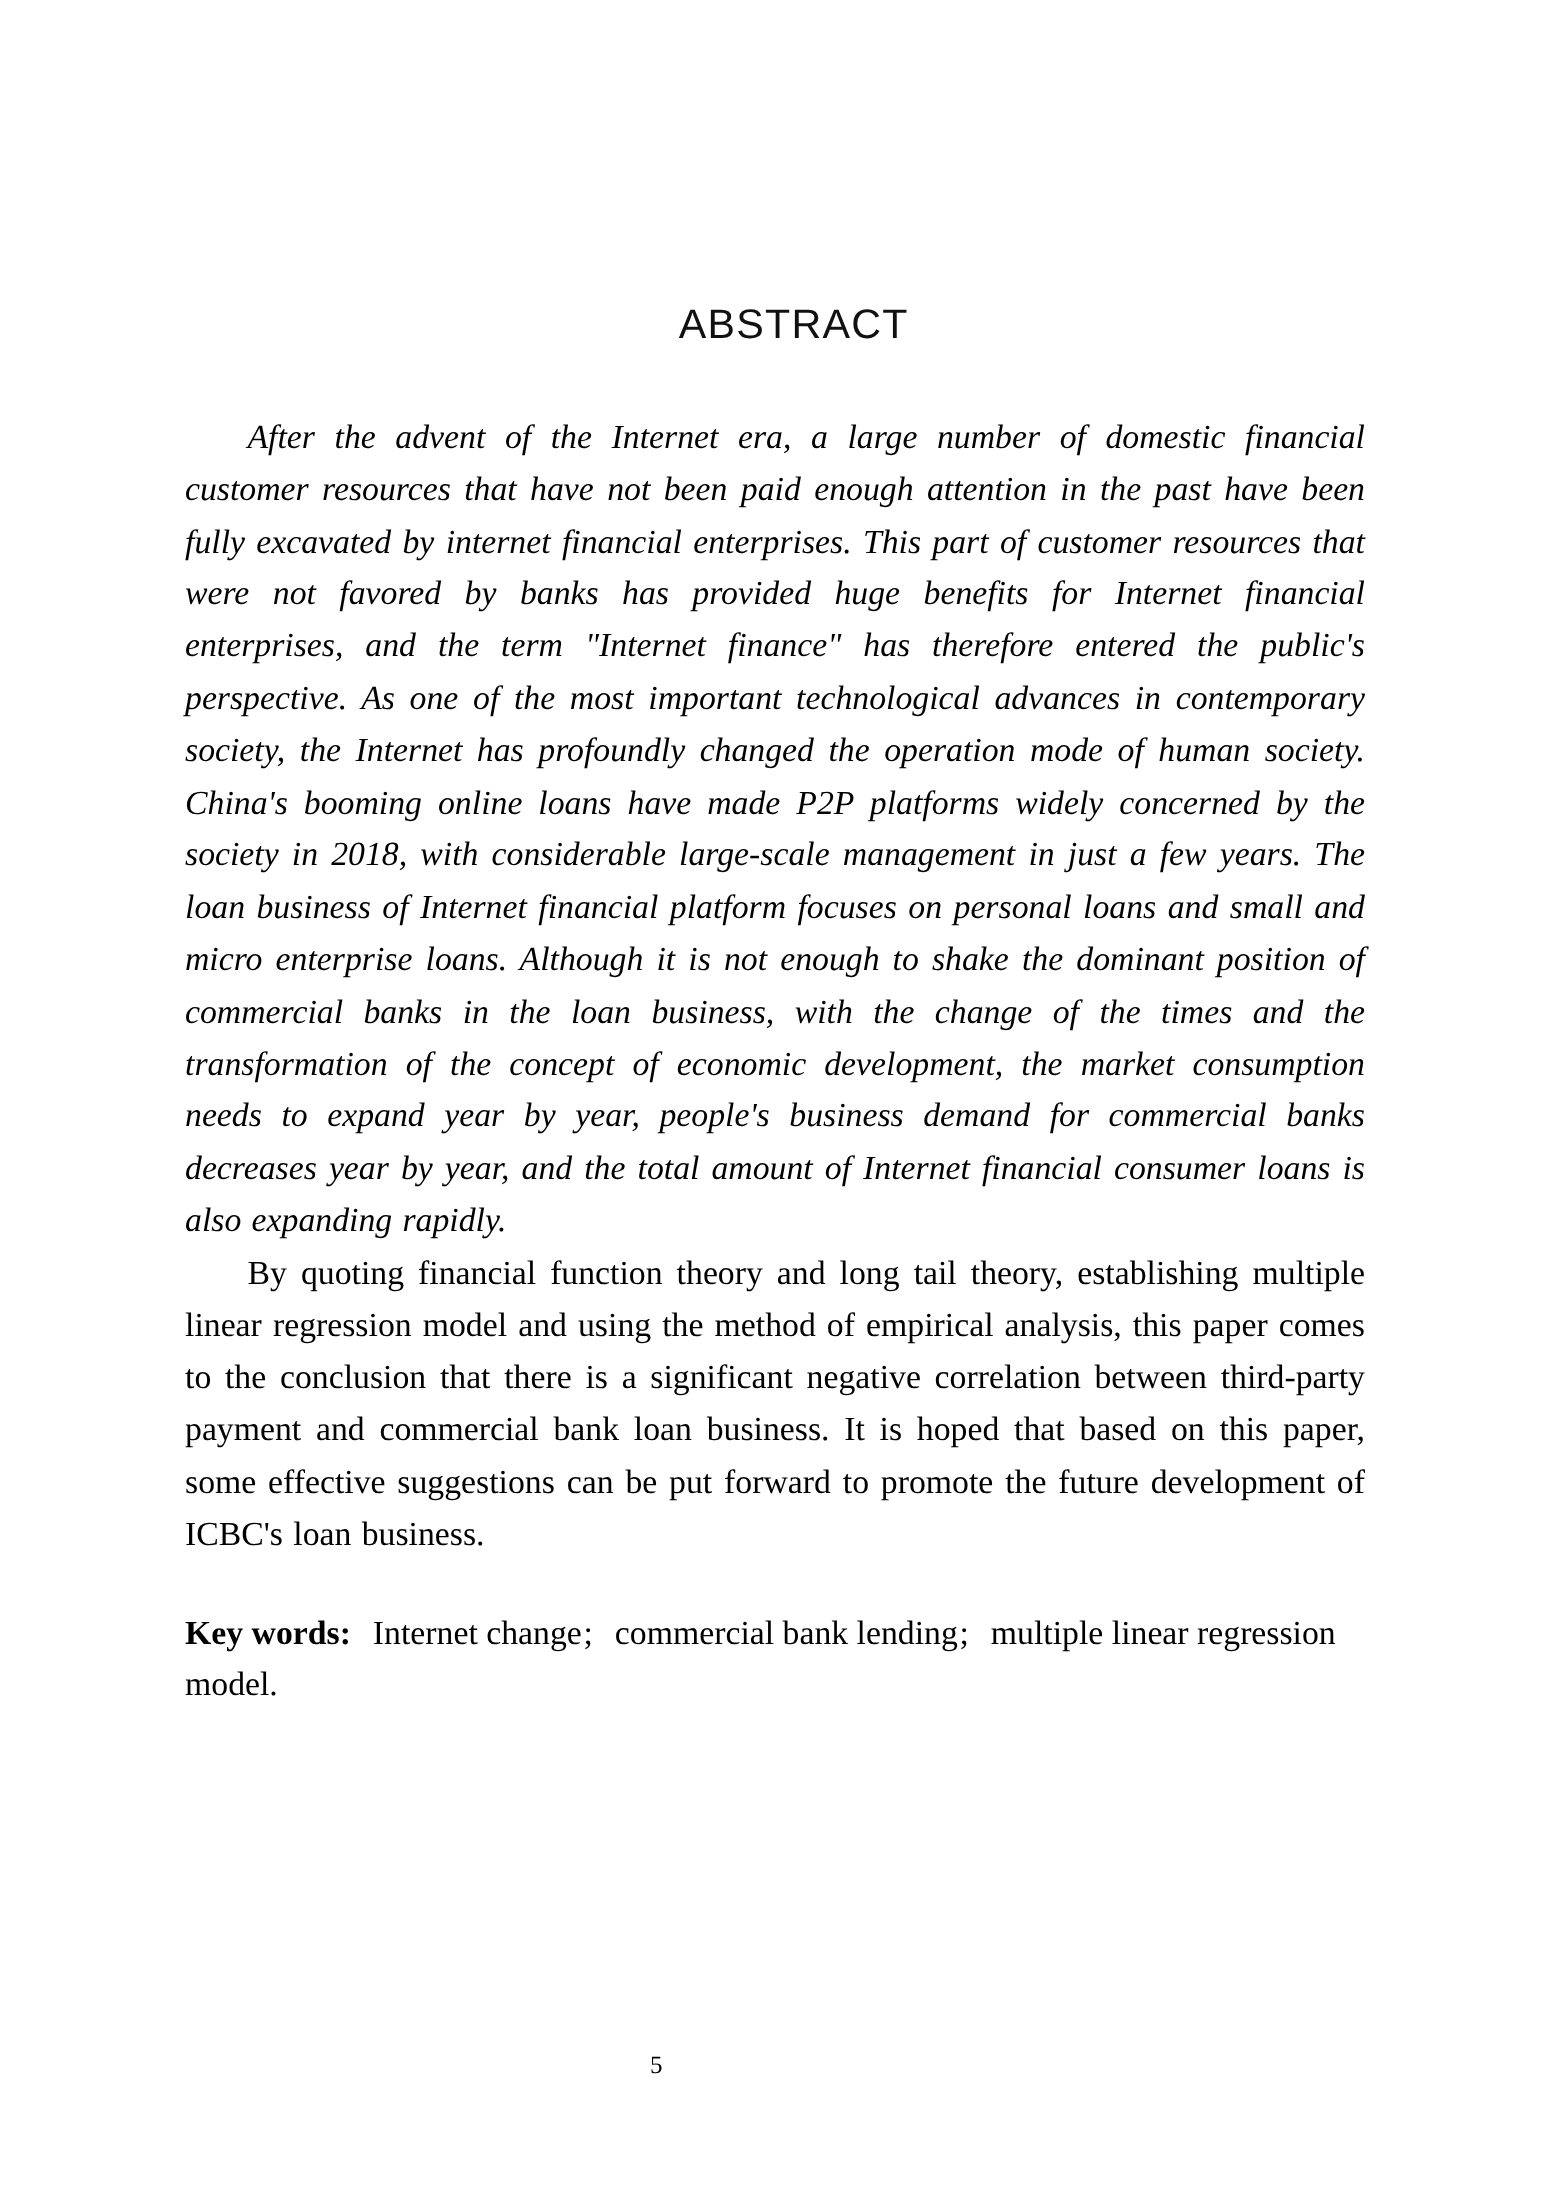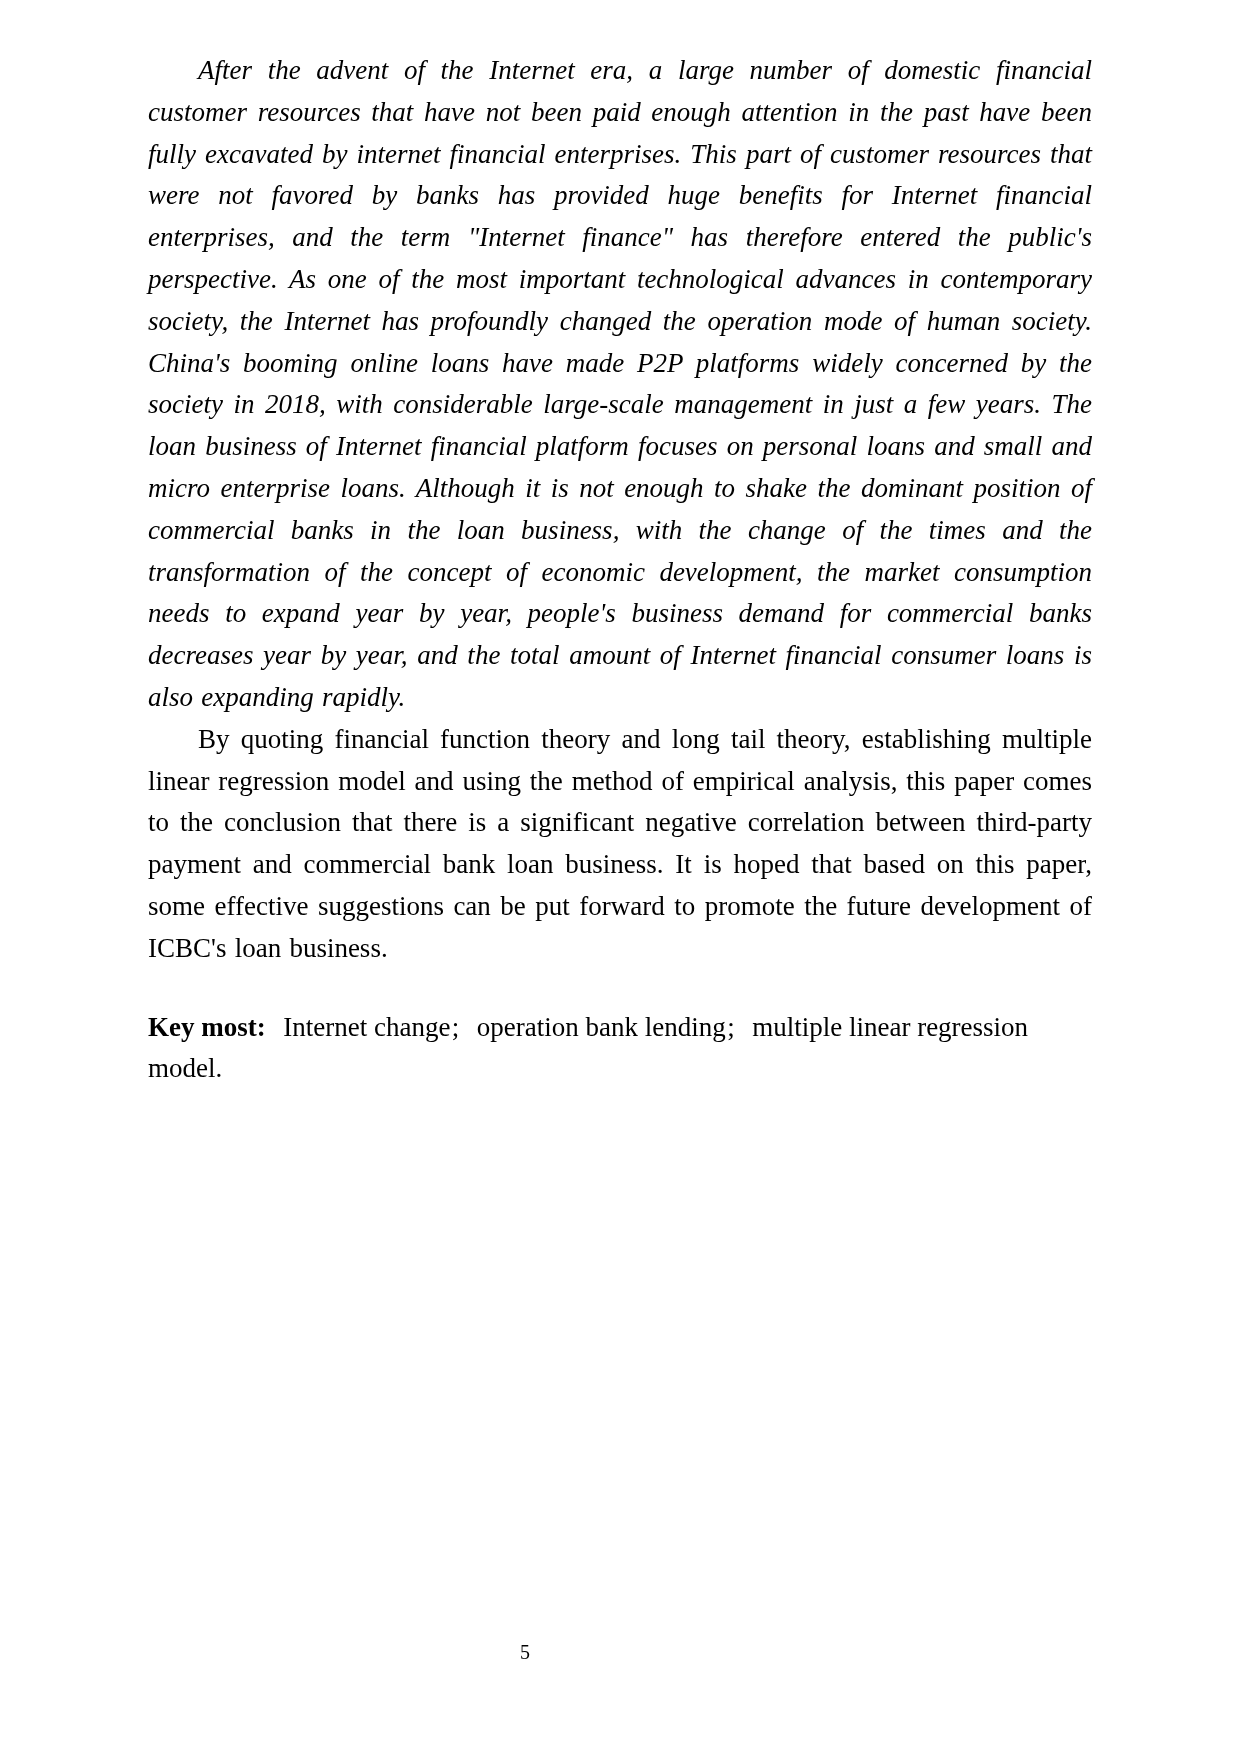--- a/index.html
+++ b/index.html
@@ -72,25 +72,26 @@
     line-height: 24px;
     color: #000000;
   }
 </style>
 </head>
 <body>
 
 <div class="page">
   <div class="content">
 
+    <h1 class="doc-title">ABSTRACT</h1>
 
     <p class="body-para first">After the advent of the Internet era, a large number of domestic financial customer resources that have not been paid enough attention in the past have been fully excavated by internet financial enterprises. This part of customer resources that were not favored by banks has provided huge benefits for Internet financial enterprises, and the term "Internet finance" has therefore entered the public's perspective. As one of the most important technological advances in contemporary society, the Internet has profoundly changed the operation mode of human society. China's booming online loans have made P2P platforms widely concerned by the society in 2018, with considerable large-scale management in just a few years. The loan business of Internet financial platform focuses on personal loans and small and micro enterprise loans. Although it is not enough to shake the dominant position of commercial banks in the loan business, with the change of the times and the transformation of the concept of economic development, the market consumption needs to expand year by year, people's business demand for commercial banks decreases year by year, and the total amount of Internet financial consumer loans is also expanding rapidly.</p>
 
     <p class="body-para">By quoting financial function theory and long tail theory, establishing multiple linear regression model and using the method of empirical analysis, this paper comes to the conclusion that there is a significant negative correlation between third-party payment and commercial bank loan business. It is hoped that based on this paper, some effective suggestions can be put forward to promote the future development of ICBC's loan business.</p>
 
     <div class="keywords-line">
-      <span class="kw-label">Key most</span><span class="kw-colon">:</span><span>Internet change</span><span class="kw-sep">;</span><span>operation bank lending</span><span class="kw-sep">;</span><span>multiple linear regression model.</span>
+      <span class="kw-label">Key words</span><span class="kw-colon">:</span><span>Internet change</span><span class="kw-sep">;</span><span>commercial bank lending</span><span class="kw-sep">;</span><span>multiple linear regression model.</span>
     </div>
 
   </div>
 
   <div class="page-number">5</div>
 </div>
 
 </body></html>

